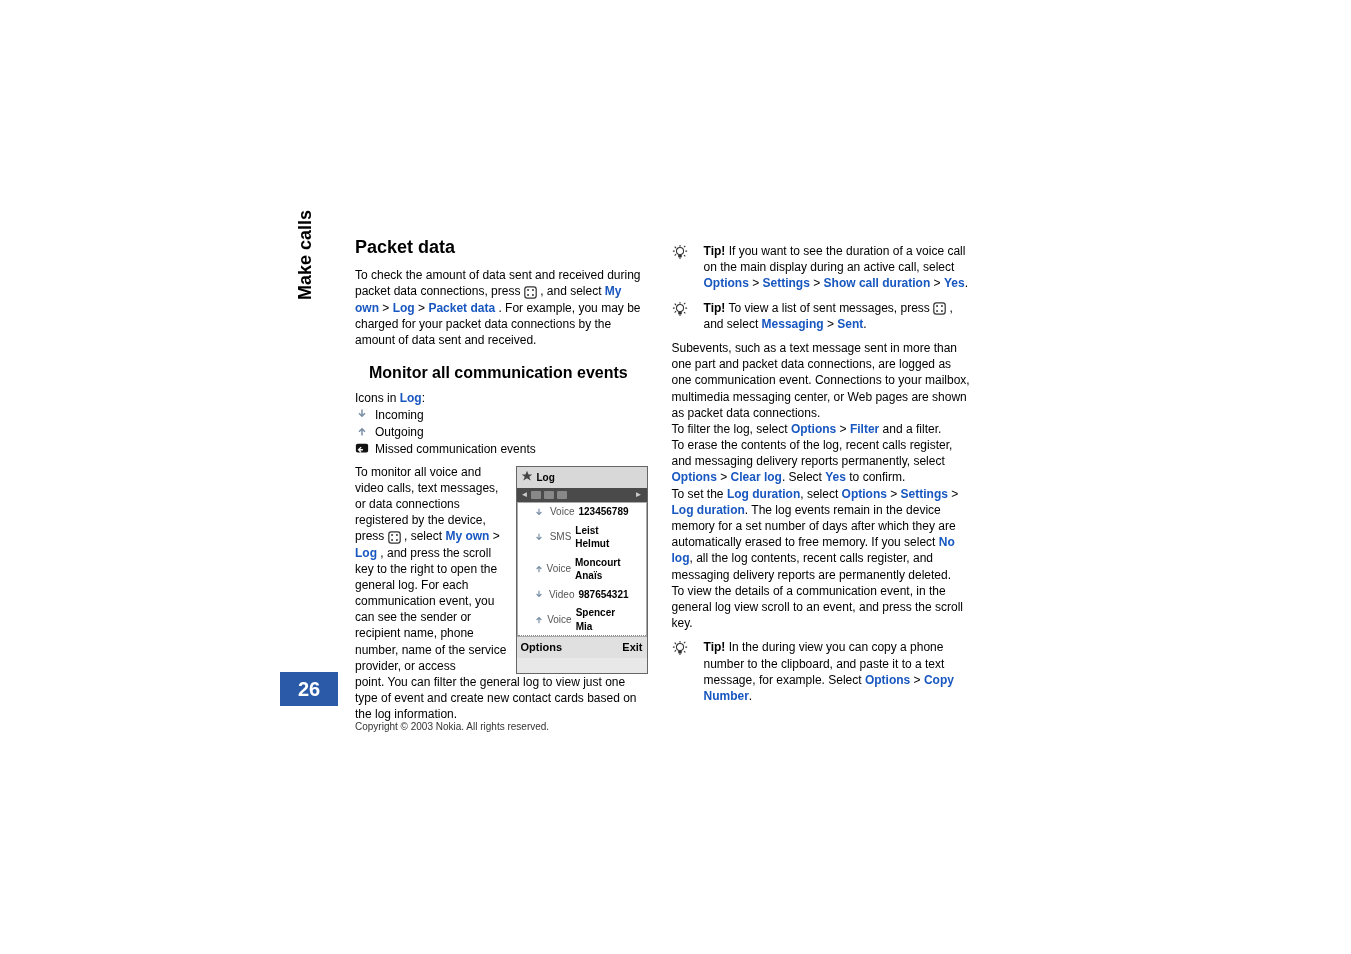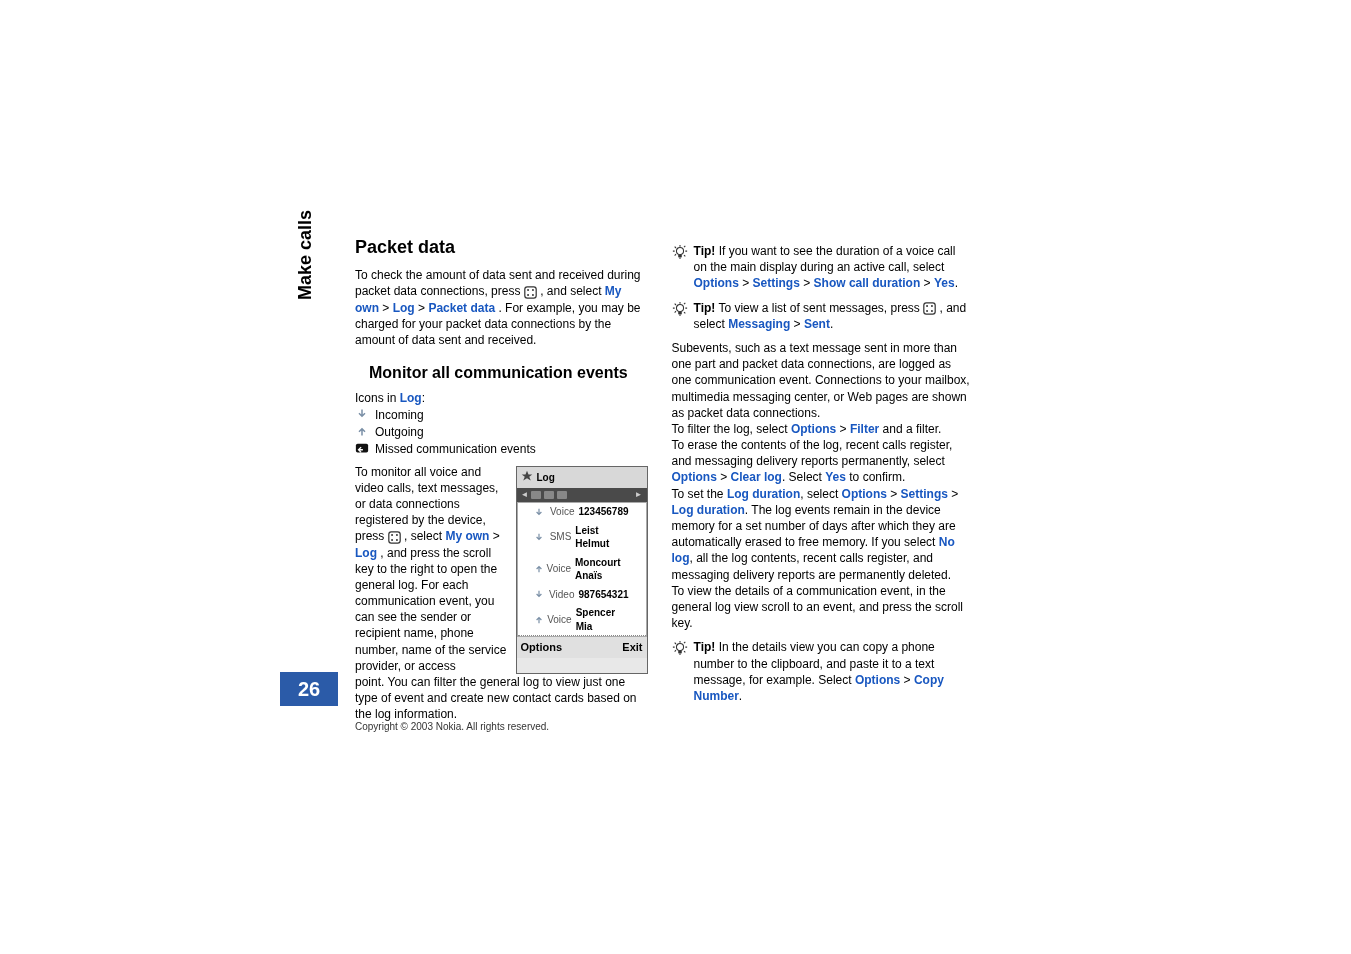--- a/index.html
+++ b/index.html
@@ -161,21 +161,21 @@
     background: #e0e0e0;
   }
   .key-icon {
     display: inline-block;
     width: 13px;
     height: 13px;
     vertical-align: middle;
   }
   .tip-row {
     display: flex;
-    gap: 6px;
+    gap: 16px;
     margin: 8px 0;
   }
   .tip-icon {
     flex-shrink: 0;
     margin-top: 1px;
   }
   .tip-text {
     flex: 1;
   }
   .copyright {
@@ -401,21 +401,21 @@
 
         <div class="tip-row">
           <span class="tip-icon">
             <svg viewBox="0 0 18 18" width="16" height="16">
                 <circle cx="9" cy="8" r="4" fill="none" stroke="#333" stroke-width="1.2"></circle>
                 <path d="M9 1 v2 M9 15 v2 M1 8 h2 M15 8 h2 M3 3 l1.5 1.5 M13.5 12.5 l1.5 1.5 M3 13 l1.5 -1.5 M13.5 3.5 l1.5 -1.5" stroke="#333" stroke-width="1.2"></path>
                 <rect x="7" y="12" width="4" height="3" fill="#333"></rect>
               </svg>
           </span>
           <div class="tip-text">
-            <b>Tip!</b><span> In the details view you can copy a phone number to the clipboard, and paste it to a text message, for example. Select </span><span class="link">Options</span><span> &gt; </span><span class="link">Copy Number</span><span>.</span>
+            <b>Tip!</b><span> In the during view you can copy a phone number to the clipboard, and paste it to a text message, for example. Select </span><span class="link">Options</span><span> &gt; </span><span class="link">Copy Number</span><span>.</span>
           </div>
         </div>
 
       </div>
     </div>
   </div>
 
   <div class="copyright">Copyright © 2003 Nokia. All rights reserved.</div>
 
 </div>

